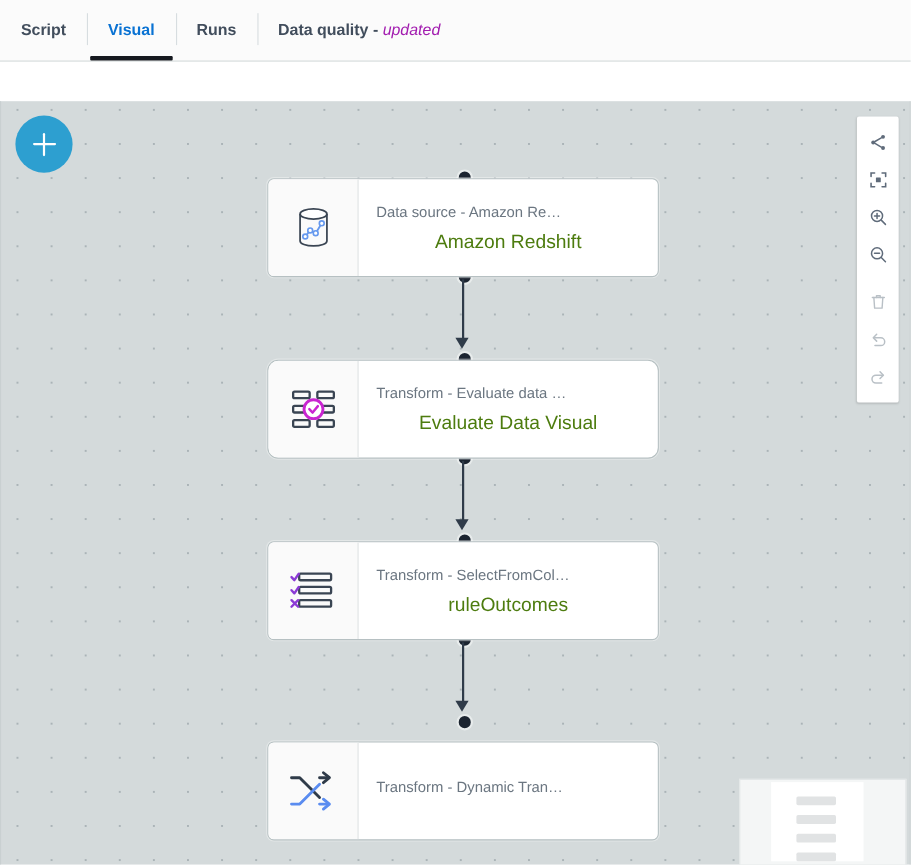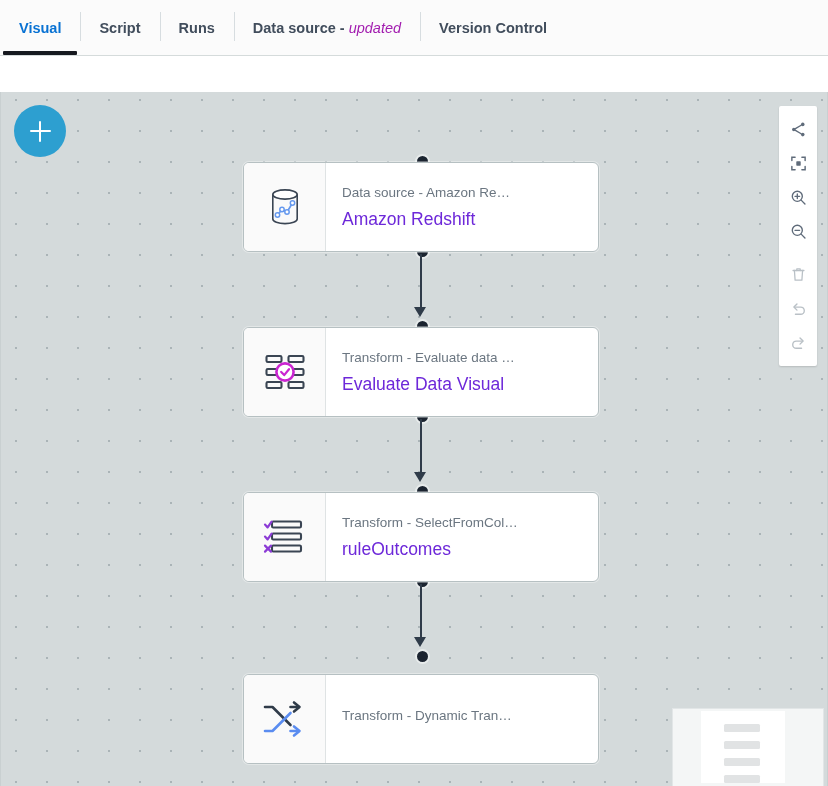--- a/index.html
+++ b/index.html
@@ -191,24 +191,25 @@
   .node-subtitle {
     font-size: 13.5px;
     color: #6b7681;
     line-height: 1.3;
     margin-bottom: 7px;
     white-space: nowrap;
     overflow: hidden;
   }
   .node-title {
     font-size: 17.5px;
-    color: #6d28d9;
+    color: #4d7c0f;
     line-height: 1.2;
     white-space: nowrap;
     overflow: hidden;
+    text-align: center;
   }
 
   
   .port {
     position: absolute;
     width: 11px;
     height: 11px;
     border-radius: 50%;
     background: #1b2430;
     border: 2px solid #e8ecec;
@@ -256,35 +257,32 @@
     background: #e1e3e4;
     border-radius: 1.5px;
   }
 </style>
 </head>
 <body>
 
 <div id="app">
 
   <div class="tabbar">
+    <div class="tab">
+      <span>Script</span>
+    </div>
     <div class="tab active">
       <span>Visual</span>
     </div>
     <div class="tab">
-      <span>Script</span>
+      <span>Runs</span>
     </div>
     <div class="tab">
-      <span>Runs</span>
-    </div>
-    <div class="tab">
-      <span>Data source -</span>
+      <span>Data quality -</span>
       <span class="suffix-italic">updated</span>
-    </div>
-    <div class="tab">
-      <span>Version Control</span>
     </div>
   </div>
 
   <div class="canvas">
 
     <button class="add-fab">
       <span class="plus-h"></span>
       <span class="plus-v"></span>
     </button>
 
@@ -370,21 +368,21 @@
           <circle cx="23" cy="27" r="2.2" fill="#ffffff" stroke="#6699ee" stroke-width="1.5"></circle>
           <circle cx="28.5" cy="18" r="2.2" fill="#ffffff" stroke="#6699ee" stroke-width="1.5"></circle>
         </svg>
       </div>
       <div class="node-body">
         <div class="node-subtitle">Data source - Amazon Re…</div>
         <div class="node-title">Amazon Redshift</div>
       </div>
     </div>
 
-    <div class="node" style="left:242px; top:235px;">
+    <div class="node" style="left:242px; top:235px;border-radius:10px;">
       <div class="node-icon-cell">
         <svg width="46" height="44" viewBox="0 0 46 44" fill="none">
           <g stroke="#3a4553" stroke-width="2.1" fill="none">
             <rect x="4.5" y="6" width="15" height="6" rx="1.3"></rect>
             <rect x="26.5" y="6" width="15" height="6" rx="1.3"></rect>
             <rect x="4.5" y="19" width="12" height="6" rx="1.3"></rect>
             <rect x="29.5" y="19" width="12" height="6" rx="1.3"></rect>
             <rect x="4.5" y="32" width="15" height="6" rx="1.3"></rect>
             <rect x="26.5" y="32" width="15" height="6" rx="1.3"></rect>
           </g>

